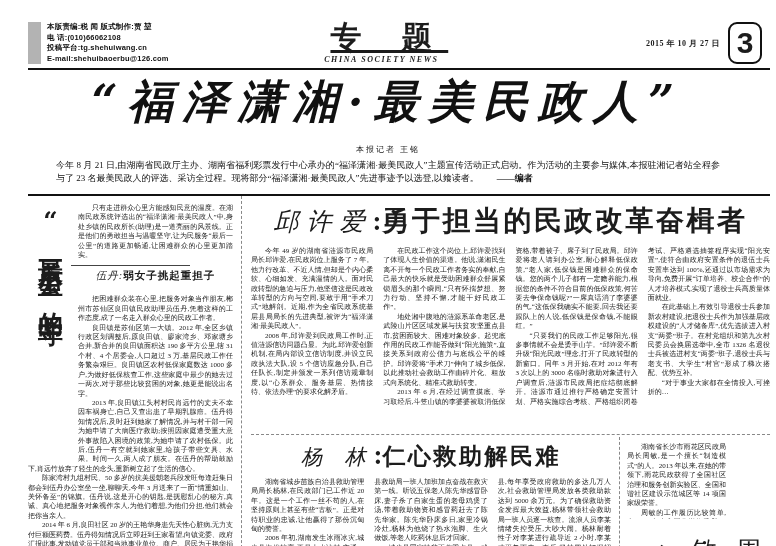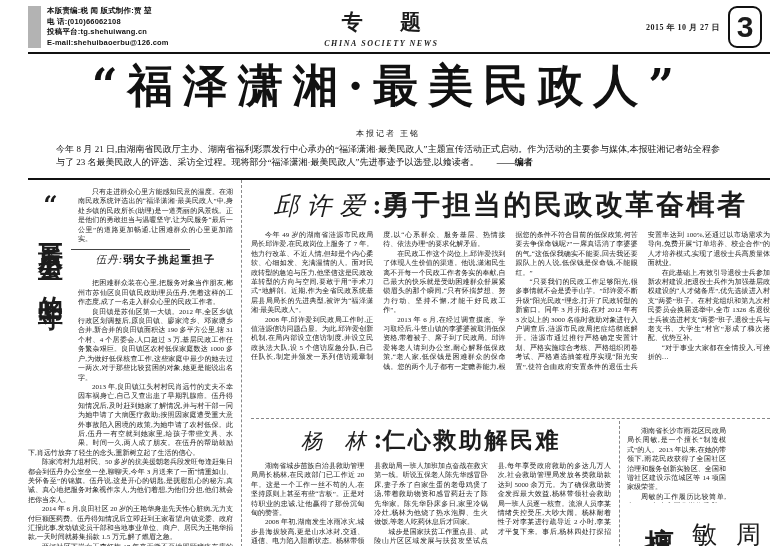--- a/index.html
+++ b/index.html
@@ -4,36 +4,36 @@
 <style>
   * { margin:0; padding:0; box-sizing:border-box; }
   html,body { background:#e8e8e8; }
   .page {
     position:relative; width:776px; height:546px; background:#ffffff;
     font-family:"Liberation Serif","DejaVu Serif",serif; color:#1c1c1c;
     overflow:hidden; margin:0 auto;
   }
 
   
-  .topbar { display:flex; align-items:flex-end; justify-content:space-between; padding:16px 10px 4px 28px; height:52px; }
+  .topbar { display:flex; align-items:flex-end; justify-content:space-between; padding:16px 10px 4px 28px; height:68px; }
   .topbar-left { display:flex; gap:6px; align-items:stretch; }
   .gray-bar { width:13px; background:#b3b3b3; }
   .contact { font-family:"Liberation Sans","DejaVu Sans",sans-serif; font-size:7.5px; line-height:10.5px; font-weight:600; color:#111; letter-spacing:.2px; }
   .topbar-center { text-align:center; transform:translateX(-26px); }
-  .section-title { font-size:21px; font-weight:bold; letter-spacing:16px; text-indent:16px; line-height:30px; }
+  .section-title { font-size:31px; font-weight:bold; letter-spacing:16px; text-indent:16px; line-height:30px;text-decoration:underline; }
   .section-sub { font-size:8px; font-weight:bold; font-style:italic; letter-spacing:1.6px; color:#222; margin-top:2px; }
   .topbar-right { display:flex; align-items:center; gap:8px; padding-right:4px; }
   .paper-name { font-size:18px; font-weight:bold; letter-spacing:1px; text-align:center; line-height:20px; }
   .paper-date { font-size:8px; font-weight:bold; text-align:center; margin-top:1px; letter-spacing:.5px; }
   .page-num { width:34px; height:42px; border:2.5px solid #111; border-radius:9px; font-size:30px; font-weight:bold; display:flex; align-items:center; justify-content:center; font-family:"Liberation Sans",sans-serif; }
   .rule { border-bottom:2px solid #111; margin:0 6px 0 28px; }
 
   
   .masthead { text-align:center; padding:6px 0 4px; }
-  .main-title { font-size:45px; line-height:52px; font-weight:bold; letter-spacing:10px; font-family:"DejaVu Serif","Liberation Serif",serif; color:#111; }
+  .main-title { font-size:45px; line-height:52px; font-weight:bold; font-style:italic; letter-spacing:10px; font-family:"DejaVu Serif","Liberation Serif",serif; color:#111; }
   .byline { font-size:8px; margin-top:16px; color:#222; letter-spacing:2px; }
   .intro { font-size:9px; line-height:13px; max-width:664px; margin:4px auto 5px; text-align:justify; color:#111; }
   .intro .sign { font-weight:bold; margin-left:18px; }
   .rule.thick { border-bottom-width:2.5px; }
 
   
   .content { display:flex; margin:0 6px 0 28px; height:372px; }
   .left-col { width:214px; border-right:1px dashed #888; padding:8px 8px 0 0; overflow:hidden; }
   .main-col { flex:1; padding-left:9px; display:flex; flex-direction:column; }
 
@@ -121,20 +121,21 @@
     </aside>
 
     <div class="main-col">
 
       <article>
         <h2 class="qiu-head"><span class="hl-name">邱许爱</span><span class="hl-colon">:</span><span class="hl-main">勇于担当的民政改革奋楫者</span></h2>
         <div class="qiu-body body-text">
             <p class="para">今年 49 岁的湖南省涟源市民政局局长邱许爱,在民政岗位上服务了 7 年。他力行改革、不近人情,但却是个内心柔软、心细如发、充满温情的人。面对民政转型的急迫与压力,他坚信这是民政改革转型的方向与空间,要敢于用“手术刀式”地解剖。近期,作为全省民政系统基层县局局长的先进典型,被评为“福泽潇湘·最美民政人”。</p>
             <p class="para">2008 年,邱许爱到民政局工作时,正值涟源信访问题凸显。为此,邱许爱创新机制,在局内部设立信访制度,并设立民政执法大队,设 5 个信访应急分队,自己任队长,制定并颁发一系列信访规章制度,以“心系群众、服务基层、热情接待、依法办理”的要求化解矛盾。</p>
             <p class="para">在民政工作这个岗位上,邱许爱找到了体现人生价值的渠道。他说,潇湘民生离不开每一个民政工作者务实的奉献,自己最大的快乐就是受助困难群众舒展紧锁眉头的那个瞬间,“只有怀揣梦想、努力行动、坚持不懈,才能干好民政工作”。</p>
+            <p class="para">地处湘中腹地的涟源系革命老区,是武陵山片区区域发展与扶贫攻坚重点县市,贫困面较大、困难对象较多。起兜底作用的民政工作能否做到“阳光施策”,直接关系到政府公信力与底线公平的维护。邱许爱将“手术刀”伸向了城乡低保,以此推动社会救助工作由碎片化、粗放式向系统化、精准式救助转变。</p>
             <p class="para">2013 年 6 月,在经过调查摸底、学习取经后,斗笠山镇的李婆婆被取消低保资格,带着被子、席子到了民政局。邱许爱将老人请到办公室,耐心解释低保政策,“老人家,低保钱是困难群众的保命钱。您的两个儿子都有一定赡养能力,根据您的条件不符合目前的低保政策,何苦要去争保命钱呢?”一席真话消了李婆婆的气,“这低保我确实不能要,回去我还要跟队上的人说,低保钱是保命钱,不能眼红。”</p>
             <p class="para">“只要我们的民政工作足够阳光,很多事情就不会是烫手山芋。”邱许爱不断升级“阳光民政”理念,打开了民政转型的新窗口。同年 3 月开始,在对 2012 年有 3 次以上的 3000 名临时救助对象进行入户调查后,涟源市民政局把症结彻底解开。涟源市通过推行严格确定安置计划、严格实施综合考核、严格组织闭卷考试、严格遴选抽签程序实现“阳光安置”,使符合由政府安置条件的退伍士兵安置率达到 100%,还通过以市场需求为导向,免费开展“订单培养、校企合作”的人才培养模式,实现了退役士兵高质量体面就业。</p>
             <p class="para">在此基础上,有效引导退役士兵参加新农村建设,把退役士兵作为加强基层政权建设的“人才储备库”,优先选拔进入村支“两委”班子。在村党组织和第九次村民委员会换届选举中,全市 1326 名退役士兵被选进村支“两委”班子,退役士兵与老支书、大学生“村官”形成了梯次搭配、优势互补。</p>
             <p class="para">“对于事业大家都在全情投入,可挫折的…</p>
           </div>
       </article>
 
       <div class="dash-h"></div>
 
       <div class="bottom-row">

